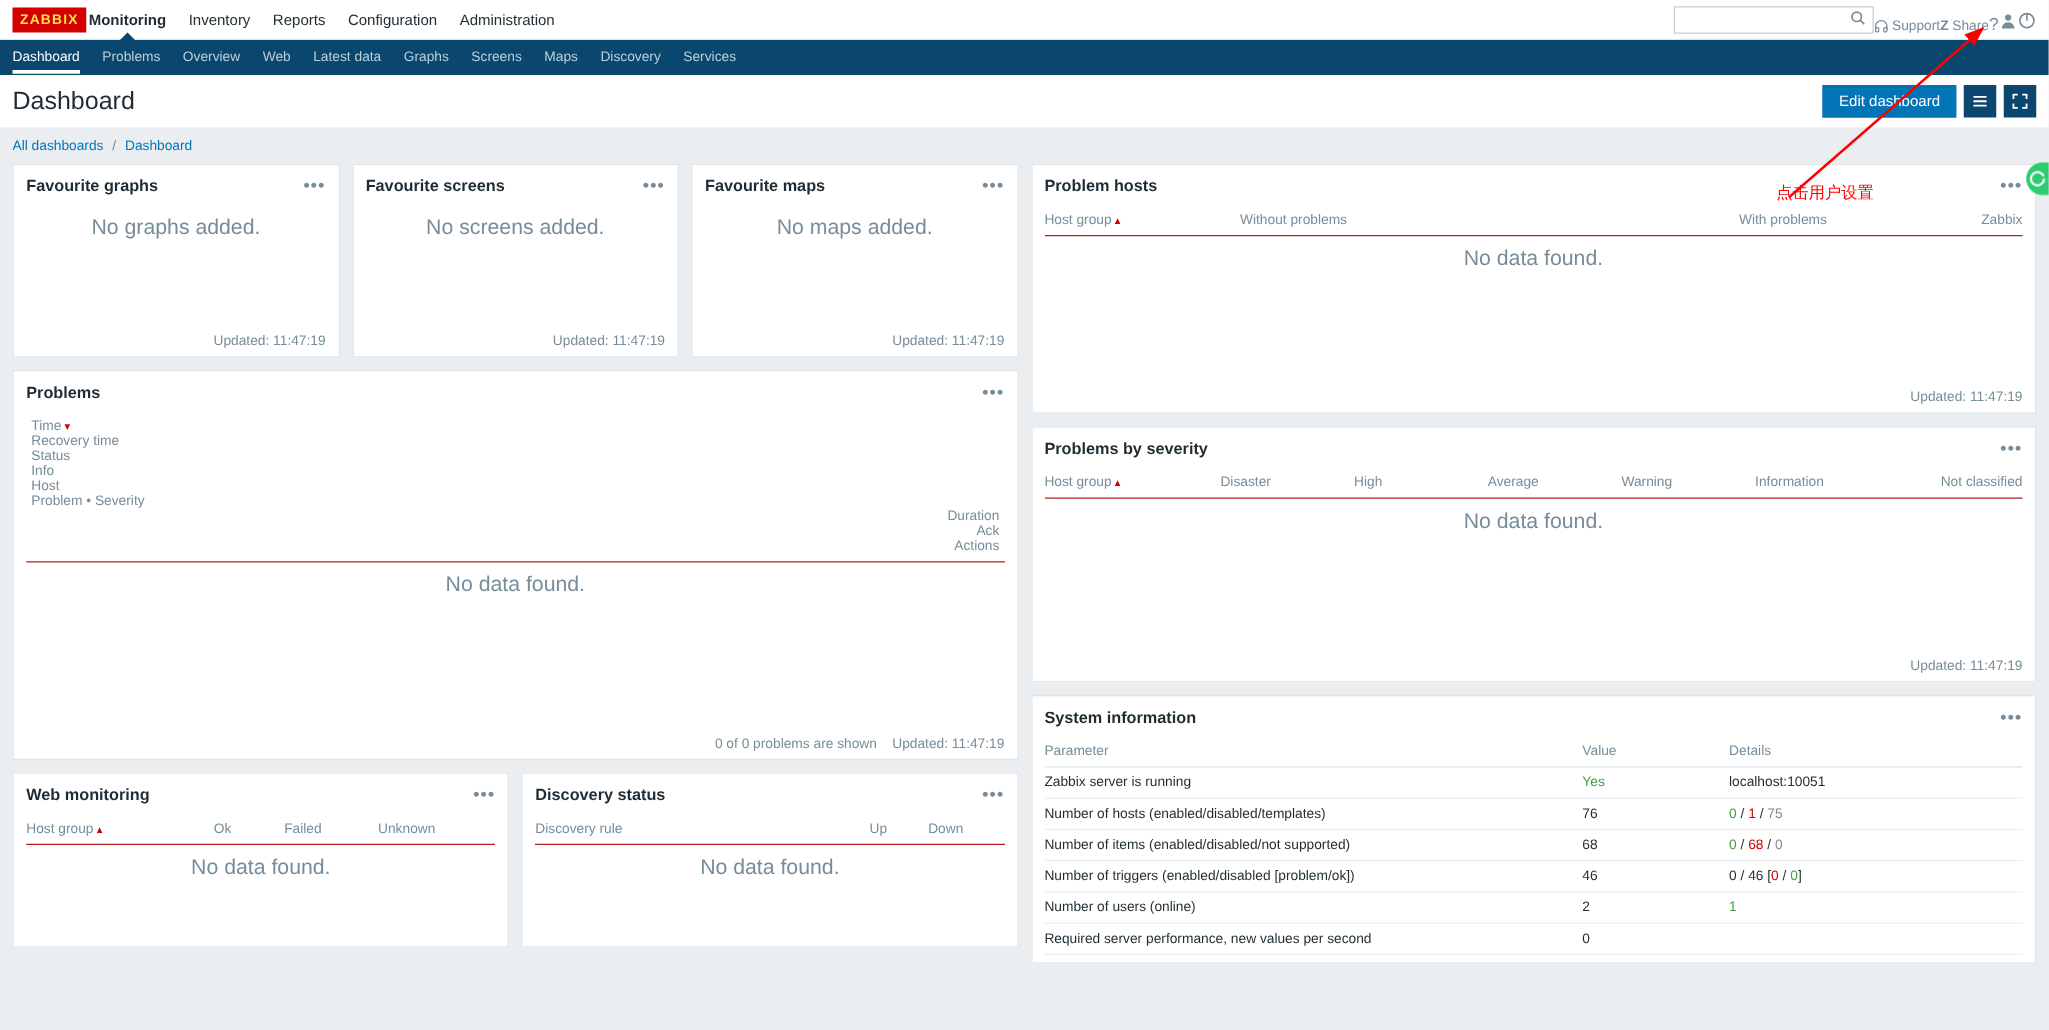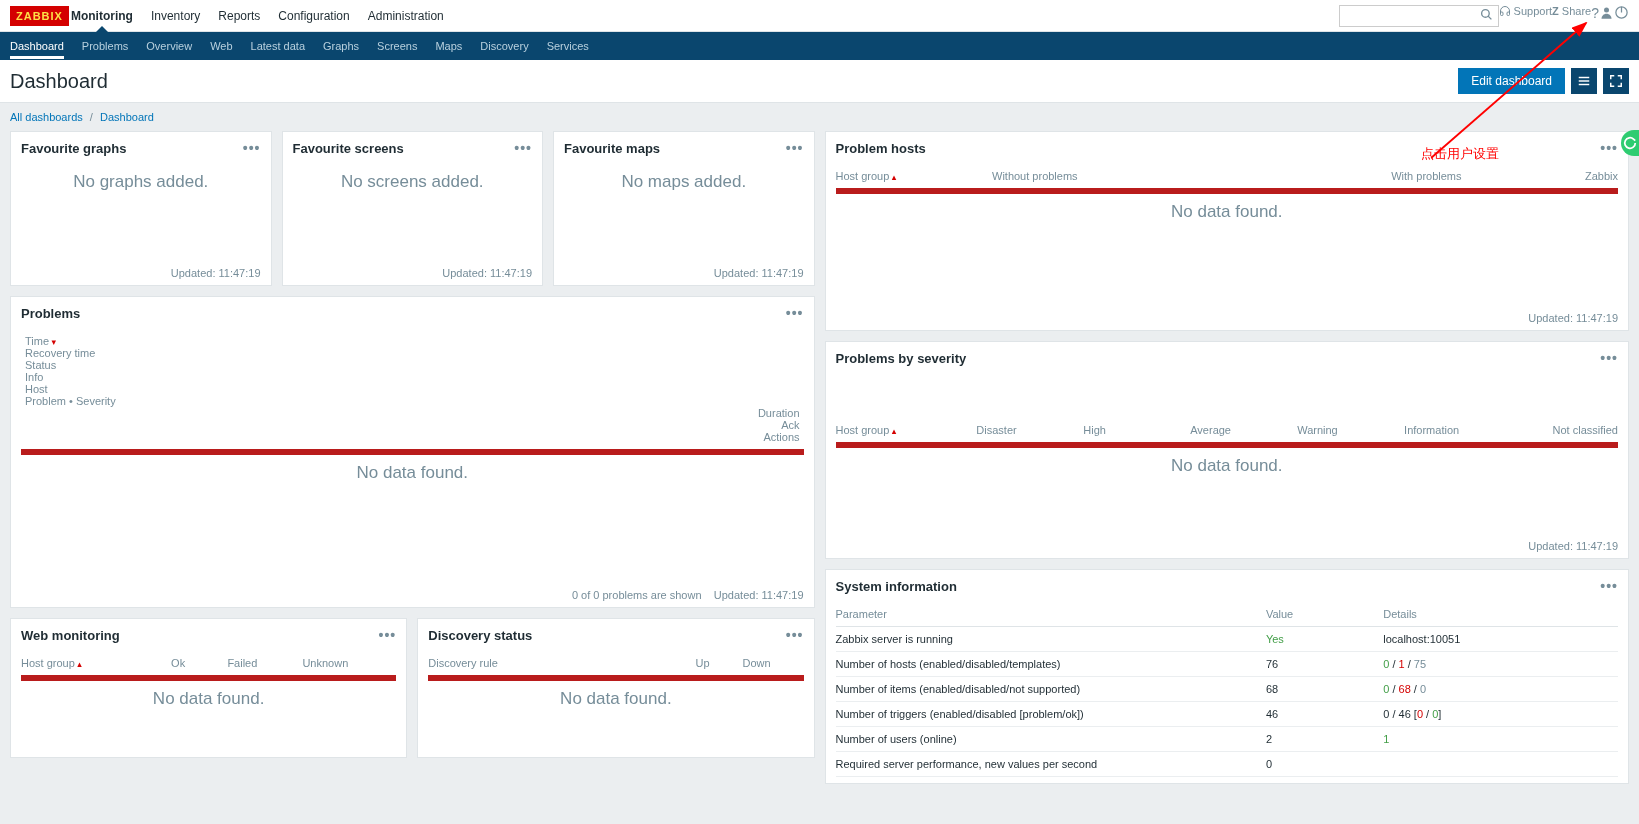--- a/index.html
+++ b/index.html
@@ -5,21 +5,21 @@
     * { margin: 0; padding: 0; box-sizing: border-box; }
     body { font-family: Arial, Helvetica, sans-serif; font-size: 12px; color: #1f2c33; background: #ebeef0; }
     
     
     .top-nav { background: #fff; height: 32px; display: flex; align-items: center; padding: 0 10px; border-bottom: 1px solid #dfe4e7; }
     .logo { background: #d40000; color: #fde047; padding: 4px 6px; font-weight: bold; font-size: 11px; letter-spacing: 1px; margin-right: 2px; }
     .top-nav-items { display: flex; gap: 18px; }
     .top-nav-item { color: #1f2c33; cursor: pointer; padding: 8px 0; position: relative; }
     .top-nav-item.active { font-weight: bold; }
     .top-nav-item.active::after { content: ''; position: absolute; bottom: -1px; left: 50%; transform: translateX(-50%); border: 6px solid transparent; border-bottom-color: #0a466e; }
-    .top-right { margin-left: auto; display: flex; align-items: flex-start; }
+    .top-right { margin-left: auto; display: flex; align-items: flex-end; }
     .search-box { width: 160px; height: 22px; border: 1px solid #ccc; background: #fff; padding: 0 24px 0 6px; position: relative; }
     .search-wrapper { position: relative; }
     .search-icon { position: absolute; right: 6px; top: 50%; transform: translateY(-50%); color: #768d99; font-size: 13px; }
     .top-link { color: #768d99; cursor: pointer; display: flex; align-items: center; gap: 3px; font-size: 11px; }
     .top-icon { color: #768d99; cursor: pointer; font-size: 14px; }
     
     
     .sub-nav { background: #0a466e; height: 28px; display: flex; align-items: center; padding: 0 10px; gap: 18px; }
     .sub-nav-item { color: #b8d0de; cursor: pointer; padding: 7px 0; font-size: 11px; }
     .sub-nav-item.active { color: #fff; border-bottom: 3px solid #fff; padding-bottom: 4px; }
@@ -43,21 +43,21 @@
     .widgets-row { display: grid; grid-template-columns: 1fr 1fr 1fr; gap: 10px; }
     .widgets-row-2 { display: grid; grid-template-columns: 1fr 1fr; gap: 10px; }
     
     .widget { background: #fff; border: 1px solid #dfe4e7; display: flex; flex-direction: column; }
     .widget-header { padding: 8px 10px; font-weight: bold; font-size: 13px; display: flex; align-items: center; }
     .widget-menu { margin-left: auto; color: #768d99; cursor: pointer; font-size: 14px; letter-spacing: 1px; }
     .widget-body { flex: 1; padding: 0 10px 6px; }
     .widget-footer { text-align: right; padding: 6px 10px; color: #768d99; font-size: 11px; border-top: none; }
     .no-data { text-align: center; color: #768d99; padding: 8px 0; font-size: 17px; }
     
-    .tbl-header { display: flex; padding: 6px 0; border-bottom: 6px solid #b91c1c; color: #768d99; font-size: 11px; }
+    .tbl-header { display: flex; padding: 6px 0; border-bottom: 1px solid #b91c1c; color: #768d99; font-size: 11px; }
     .tbl-header > div { flex: 1; }
     .sort-asc::after { content: ' ▴'; color: #d40000; font-size: 9px; }
     .sort-desc::after { content: ' ▾'; color: #d40000; font-size: 9px; }
     
     
     .ph-row { display: flex; }
     .ph-row > div:nth-child(1) { flex: 0 0 20%; }
     .ph-row > div:nth-child(2) { flex: 0 0 35%; text-align: left; }
     .ph-row > div:nth-child(3) { flex: 0 0 25%; text-align: right; }
     .ph-row > div:nth-child(4) { flex: 0 0 20%; text-align: right; }
@@ -76,21 +76,21 @@
     .si-param { flex: 0 0 55%; }
     .si-value { flex: 0 0 15%; }
     .si-details { flex: 0 0 30%; }
     .green { color: #429e47; }
     .red { color: #d40000; }
     .grey { color: #768d99; }
     
     .widget.tall1 { min-height: 155px; }
     .widget.tall2 { min-height: 312px; }
     .widget.tall3 { min-height: 200px; }
-    .widget.tall4 { min-height: 205px; gap: 44px; }
+    .widget.tall4 { min-height: 205px; }
     
     
     .annotation-arrow { position: absolute; top: 18px; right: 28px; pointer-events: none; }
     .annotation-text { position: absolute; top: 145px; right: 140px; color: #ff0000; font-size: 13px; pointer-events: none; }
     
     
     .green-badge { position: fixed; right: 0; top: 130px; background: #2ecc71; color: #fff; width: 18px; height: 26px; border-radius: 13px 0 0 13px; display: flex; align-items: center; justify-content: center; font-size: 10px; }
   </style>
 </head>
 <body>

